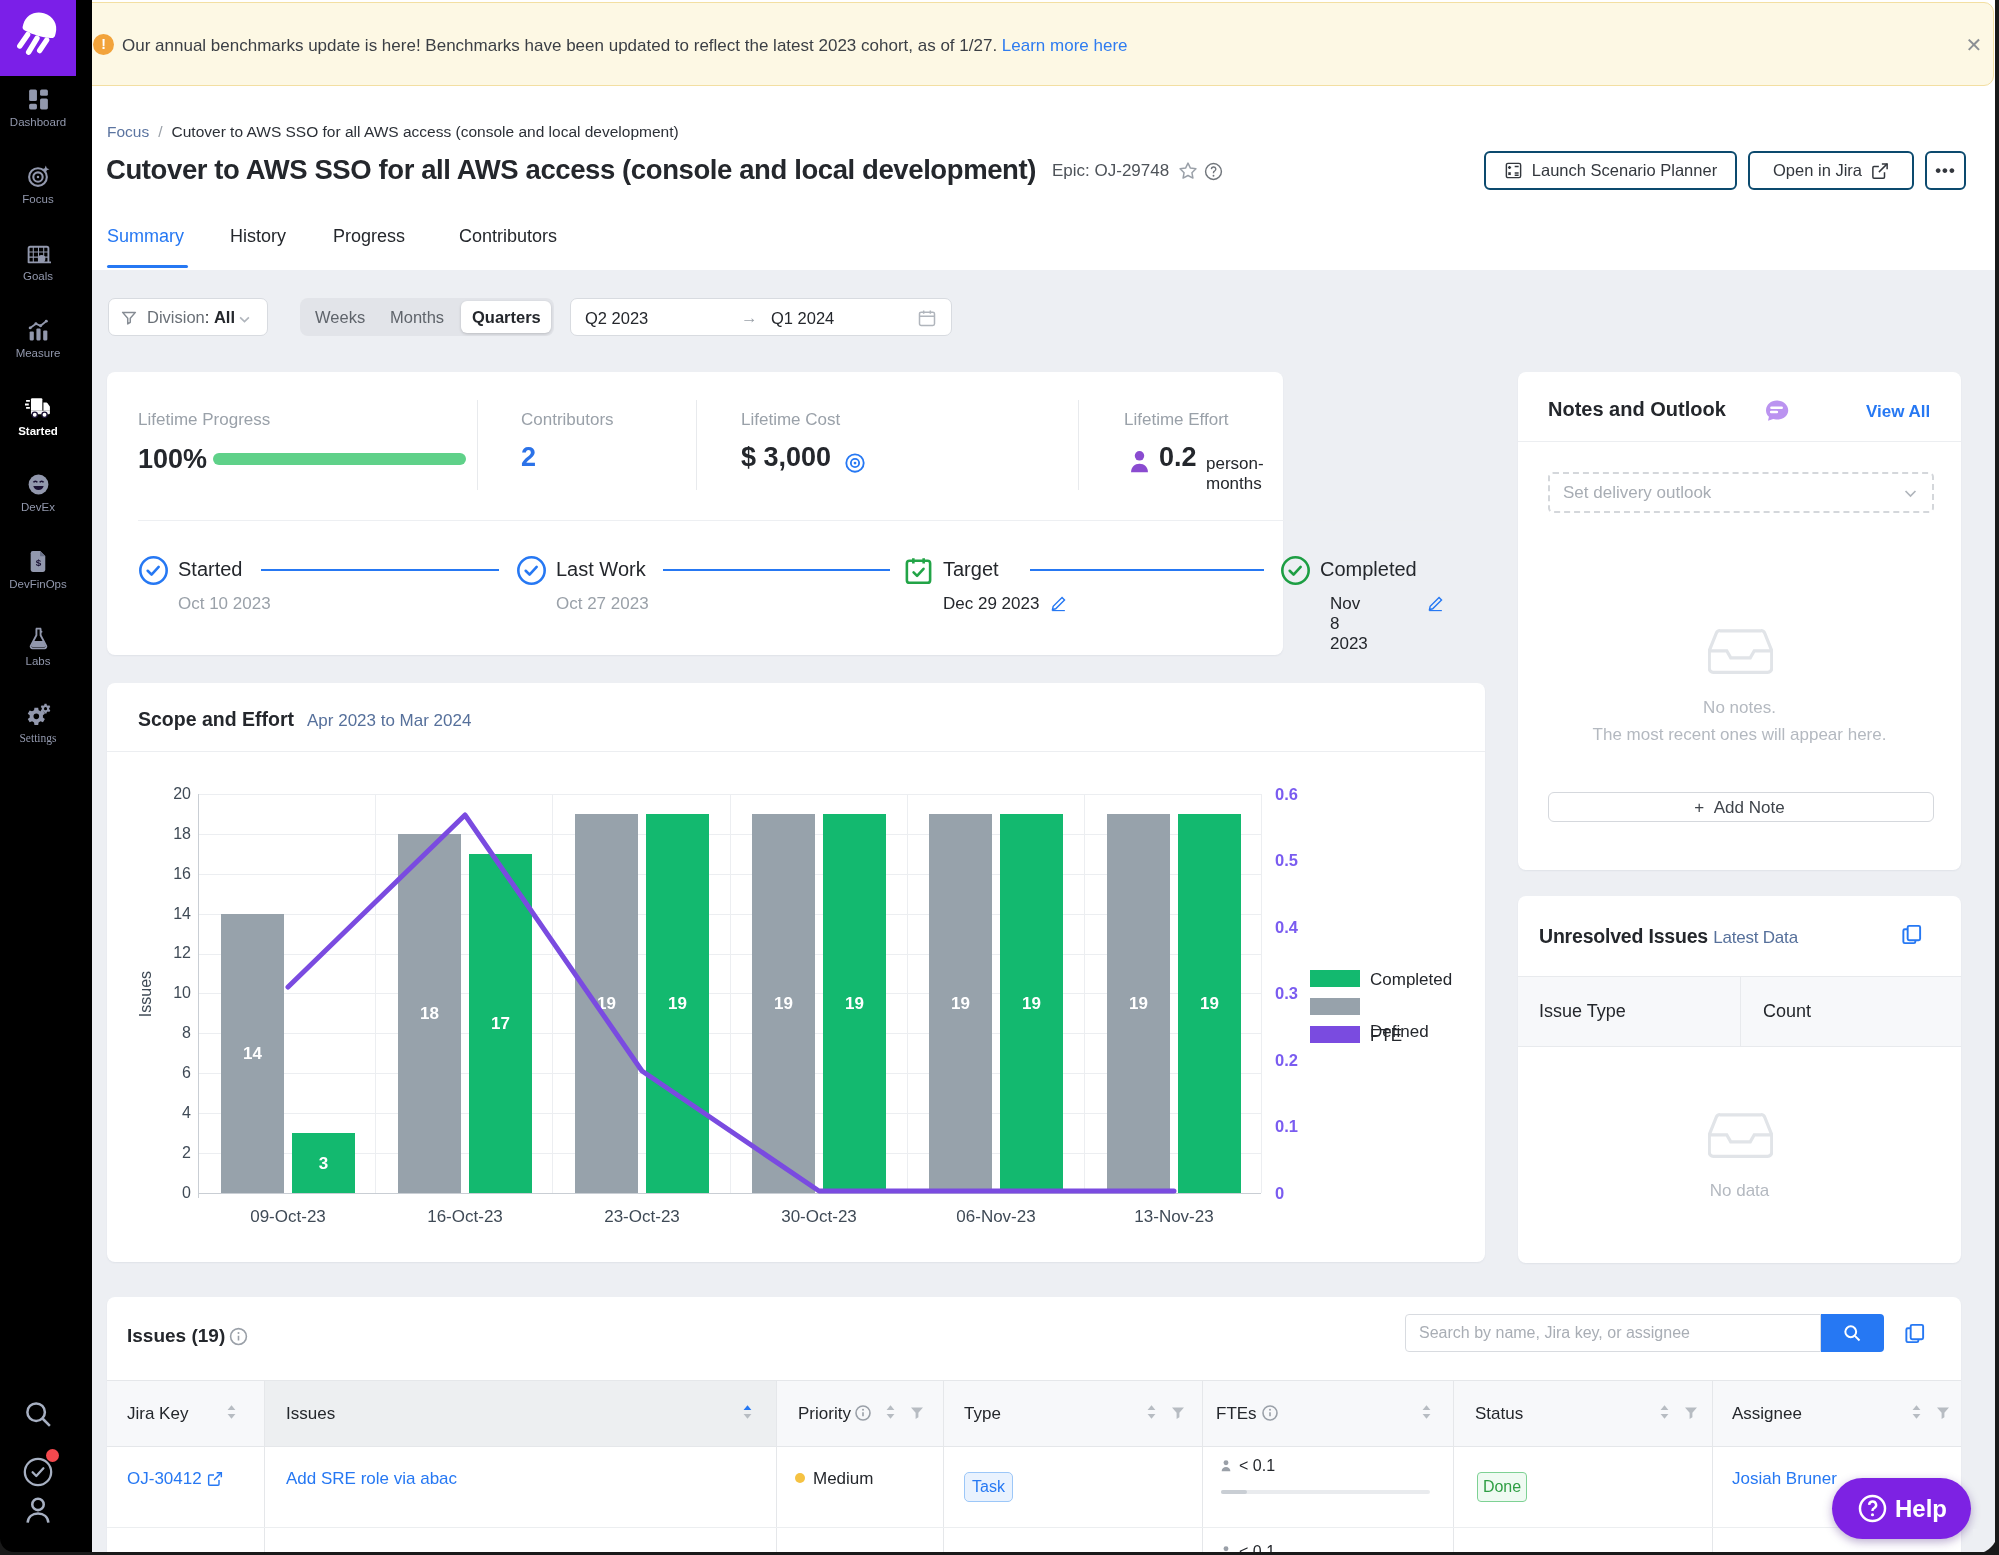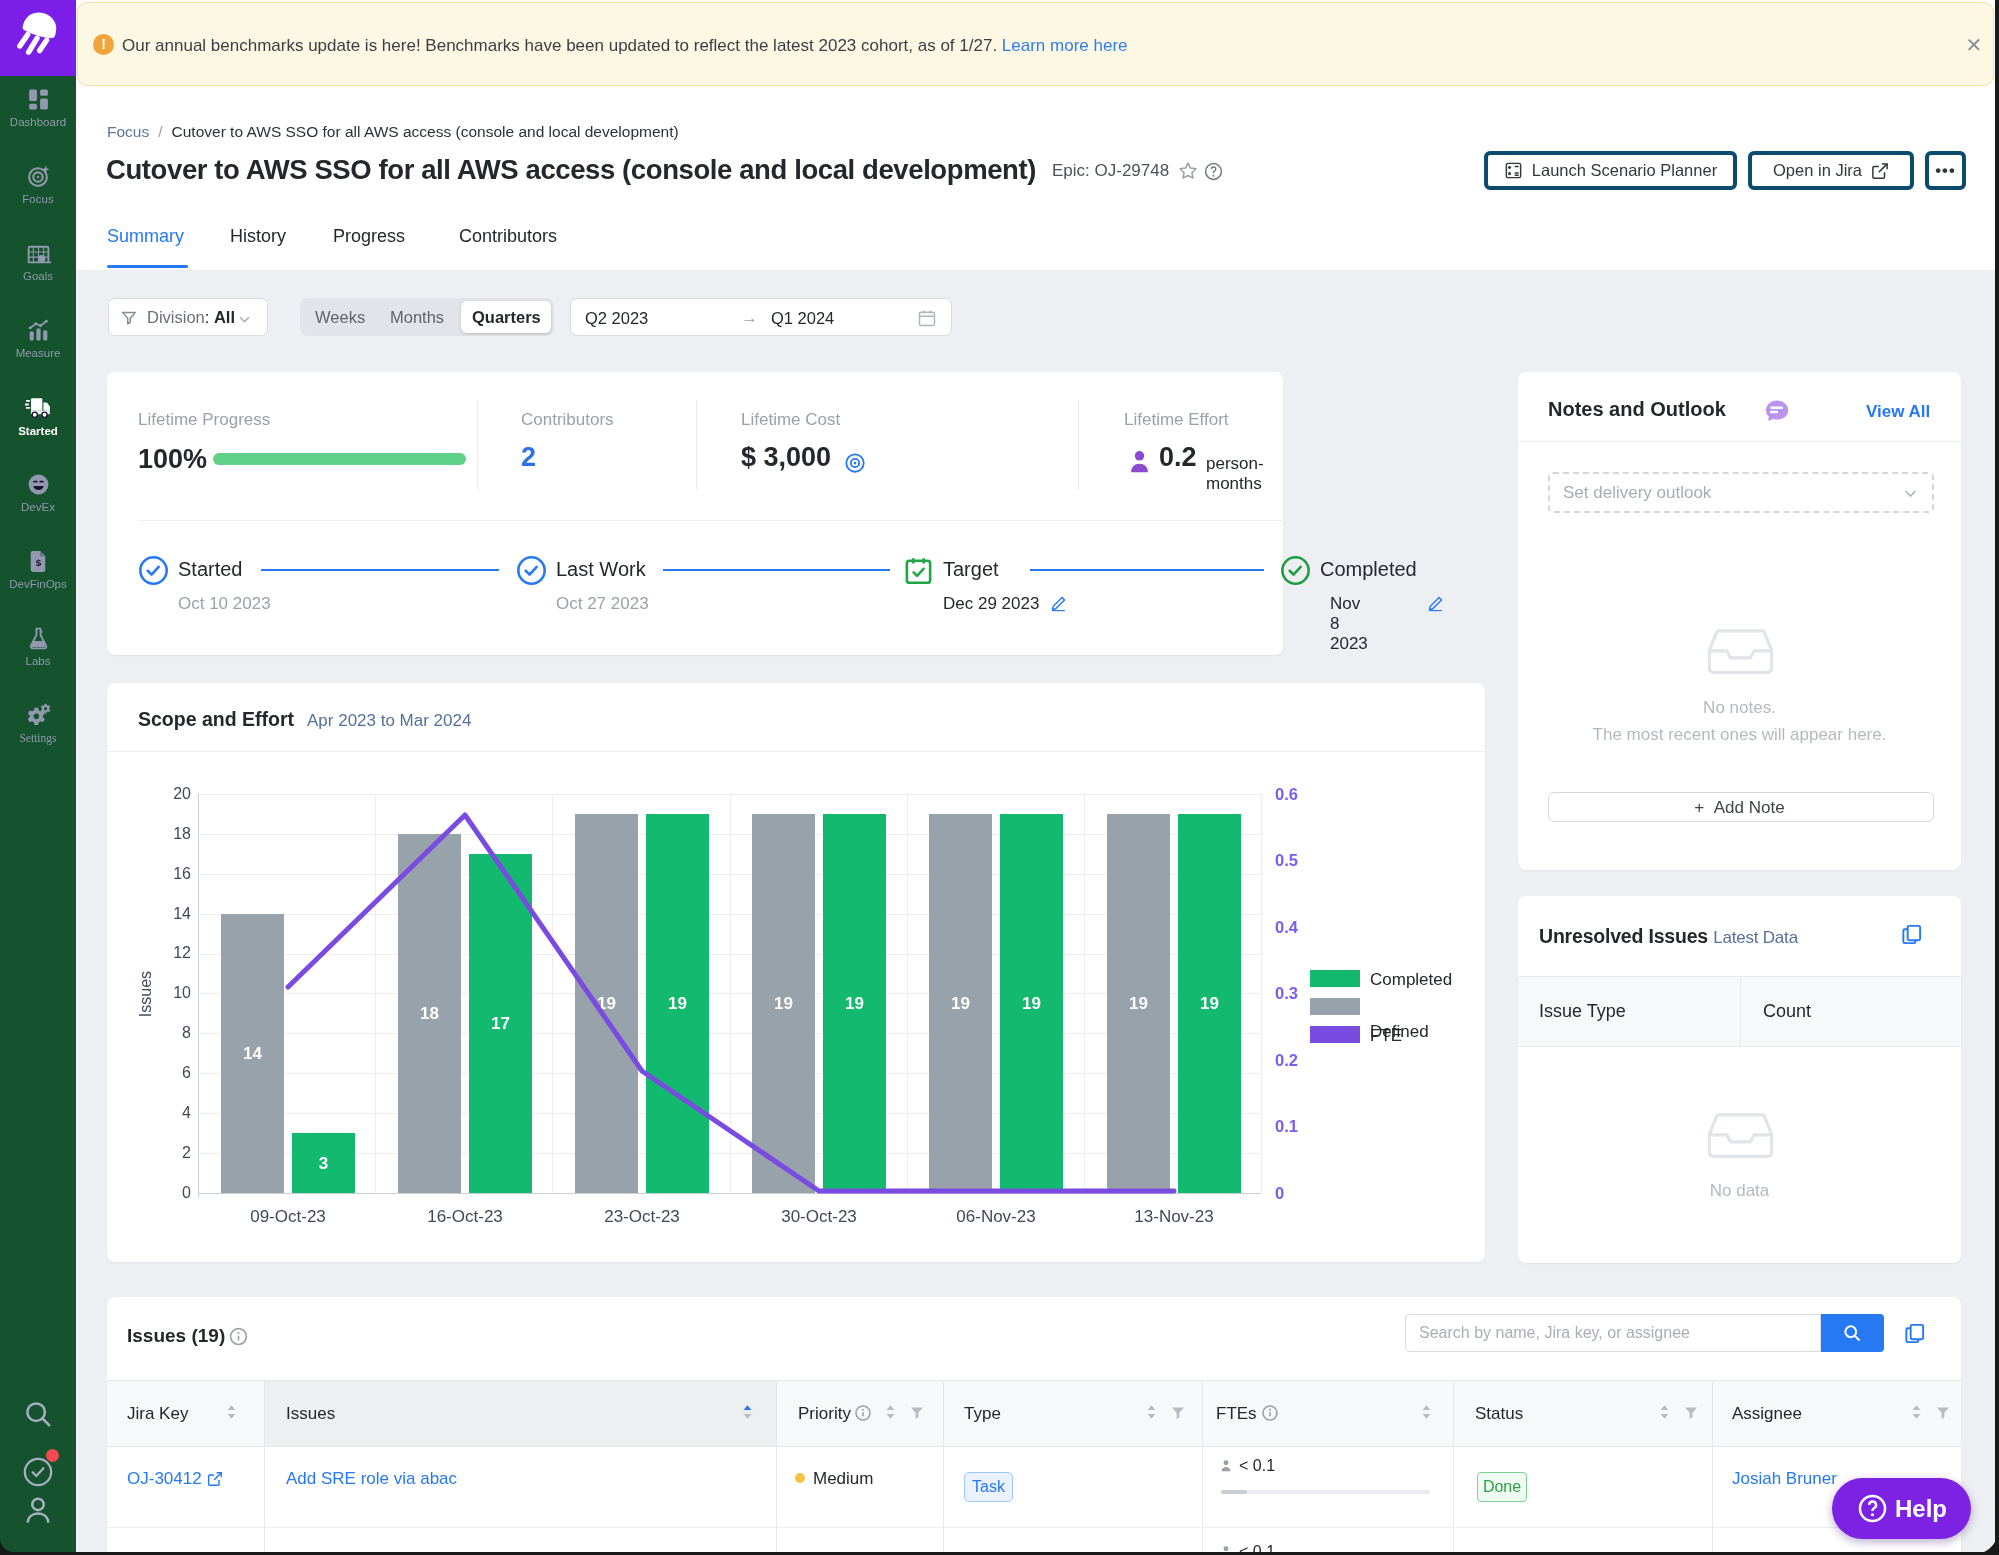--- a/index.html
+++ b/index.html
@@ -3,41 +3,41 @@
 <meta charset="utf-8">
 <style>
 *{margin:0;padding:0;box-sizing:border-box;}
 html,body{width:1999px;height:1555px;}
 body{font-family:"Liberation Sans",sans-serif;}
 #app{position:relative;width:1999px;height:1555px;overflow:hidden;background:#edeff3;}
 .abs{position:absolute;}
 .card{position:absolute;background:#fff;border-radius:8px;box-shadow:0 1px 2px rgba(20,30,60,.06);}
 #topwhite{position:absolute;left:76px;top:0;width:1920px;height:86px;background:#fff;}
 
-#sidebar{position:absolute;left:0;top:0;width:76px;height:1552px;background:#14532d;border-bottom-left-radius:14px;z-index:20;}
+#sidebar{position:absolute;left:0;top:0;width:92px;height:1552px;background:#000000;border-bottom-left-radius:14px;z-index:20;}
 #logo{position:absolute;left:0;top:0;width:76px;height:76px;background:#7b1fe8;}
 .nav{position:absolute;left:0;width:76px;text-align:center;color:#9298ad;}
 .nav .lbl{font-size:11.5px;margin-top:4px;}
 .nav.active{color:#fff;}
 .nav.active .lbl{font-weight:bold;}
 .nav svg{display:block;margin:0 auto;}
 
 #banner{position:absolute;left:77px;top:2px;width:1917px;height:84px;background:#fdf8e4;border:1px solid #f3dfa2;border-radius:10px;z-index:5;}
 #banner .msg{position:absolute;left:44px;top:33px;font-size:17px;color:#3b3f45;}
 #banner .msg a{color:#2f7cf0;text-decoration:none;}
 #bannerx{position:absolute;left:1886px;top:32px;width:20px;height:20px;color:#8b8f94;font-size:20px;line-height:20px;text-align:center;}
 .warnc{position:absolute;left:15px;top:31px;width:21px;height:21px;border-radius:50%;background:#f2a33b;color:#fff;font-weight:bold;font-size:14px;text-align:center;line-height:21px;}
 
 #header{position:absolute;left:76px;top:86px;width:1920px;height:184px;background:#fff;}
 #crumb{position:absolute;left:31px;top:37px;font-size:15.5px;color:#2c3037;}
 #crumb .focus{color:#5b74a0;}
 #crumb .sep{color:#9aa0a8;margin:0 9px;}
 #title{position:absolute;left:30px;top:68px;font-size:27.5px;font-weight:bold;color:#24272c;letter-spacing:-0.4px;}
 #epic{position:absolute;left:976px;top:75px;font-size:17px;color:#4e5359;}
-.hbtn{position:absolute;top:65px;height:39px;background:#fff;border:4px solid #0c4a6e;border-radius:6px;font-size:16.5px;color:#33373d;display:flex;align-items:center;justify-content:center;gap:9px;}
+.hbtn{position:absolute;top:65px;height:39px;background:#fff;border:2px solid #0c4a6e;border-radius:6px;font-size:16.5px;color:#33373d;display:flex;align-items:center;justify-content:center;gap:9px;}
 .tab{position:absolute;top:140px;font-size:18px;color:#24272c;}
 .tab.active{color:#2678f3;}
 #tabline{position:absolute;left:31px;top:179px;width:81px;height:3px;background:#2678f3;border-radius:2px;}
 
 #division{position:absolute;left:108px;top:298px;width:160px;height:38px;background:#fff;border:1px solid #d8dbe0;border-radius:7px;font-size:16.5px;}
 #segment{position:absolute;left:300px;top:298px;width:254px;height:38px;background:#e2e4e9;border-radius:8px;font-size:16.5px;}
 #segchip{position:absolute;left:161px;top:3px;width:90px;height:32px;background:#fff;border-radius:6px;box-shadow:0 1px 3px rgba(0,0,0,.18);}
 .seglab{position:absolute;top:10px;color:#5f646b;}
 #daterange{position:absolute;left:570px;top:298px;width:382px;height:38px;background:#fff;border:1px solid #d8dbe0;border-radius:7px;font-size:16.5px;color:#24272c;}
 

